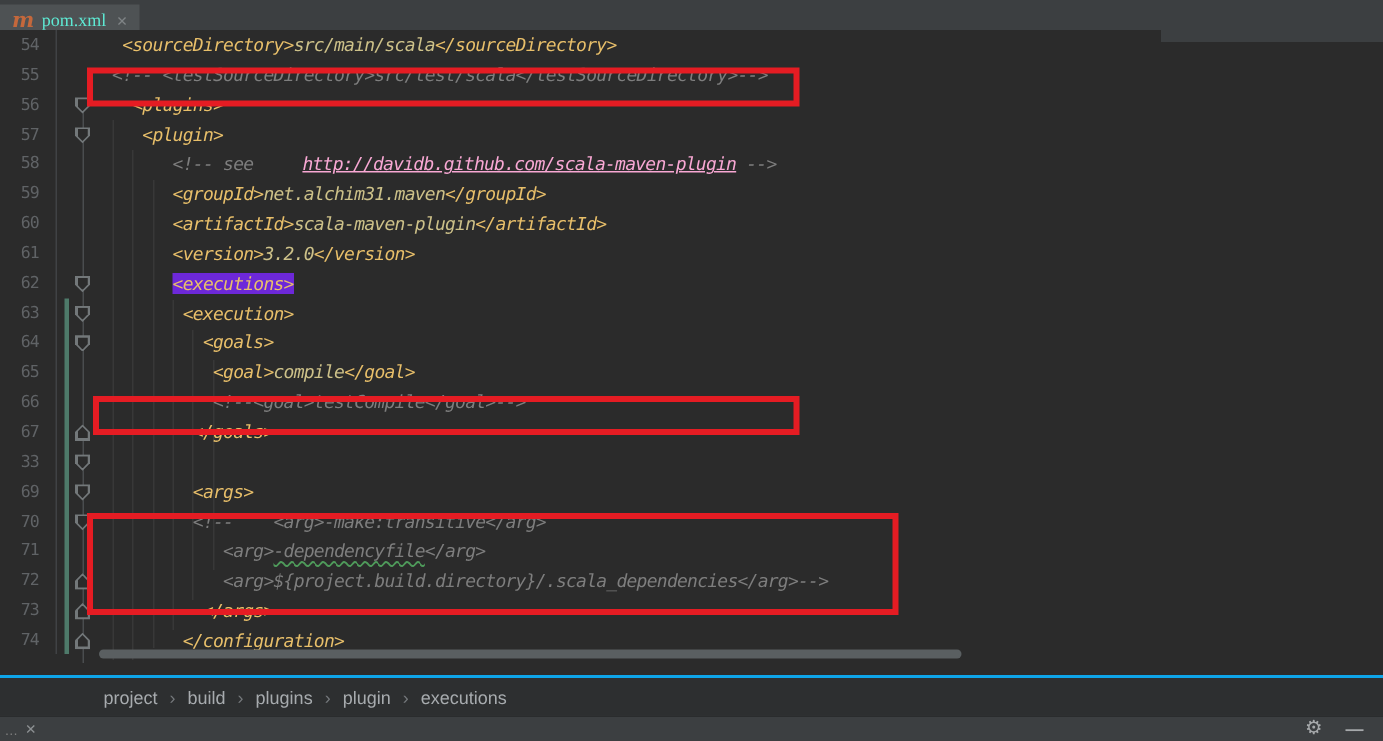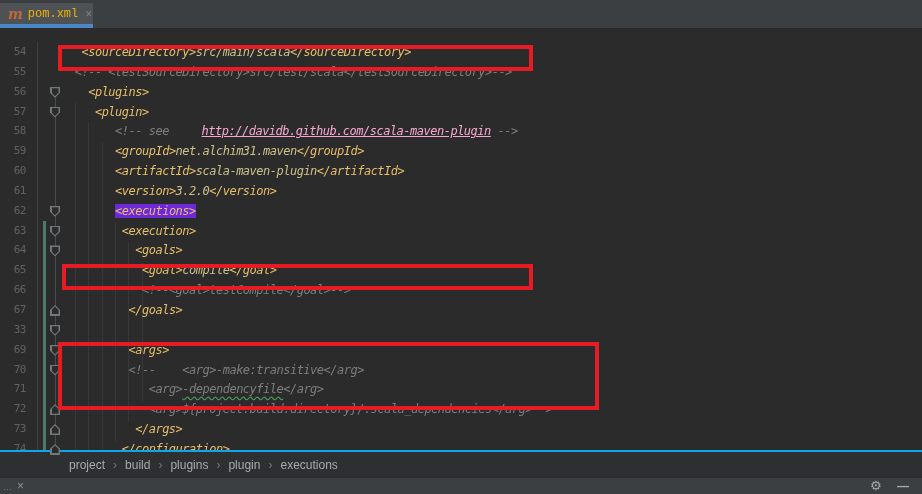--- a/index.html
+++ b/index.html
@@ -5,24 +5,24 @@
   html,body{margin:0;padding:0;background:#2b2b2b;}
   #app{position:relative;width:922px;height:494px;overflow:hidden;background:#2b2b2b;
        font-family:"DejaVu Sans Mono",monospace;}
   
   .tabbar{position:absolute;left:0;top:0;width:922px;height:28px;background:#3c3f41;}
   .tab{position:absolute;left:0;top:3px;height:21px;width:93px;background:#4e5254;
        display:flex;align-items:center;padding:0 0 0 8px;box-sizing:border-box;}
   .tab-underline{position:absolute;left:0;top:24px;width:93px;height:4px;background:#4a88c7;}
   .maven-icon{font-family:"DejaVu Serif",serif;font-style:italic;font-weight:bold;
        color:#c4683c;font-size:14px;line-height:14px;margin-right:5px;}
-  .tab-title{font-family:Liberation Mono, monospace;font-size:12px;color:#eab308;}
+  .tab-title{font-family:Liberation Serif, serif;font-size:12px;color:#5eead4;}
   .tab-close{font-family:"Liberation Sans",sans-serif;font-size:12px;color:#7f8486;margin-left:7px;}
   
-  .editor{position:absolute;left:0;top:42px;width:774px;height:422px;background:#2b2b2b;overflow:hidden;}
+  .editor{position:absolute;left:0;top:20px;width:774px;height:422px;background:#2b2b2b;overflow:hidden;}
   .code-row{position:relative;height:19.857px;}
   .lnum{position:absolute;left:0;top:3px;width:26px;text-align:right;
         font-size:11px;color:#606366;letter-spacing:-0.5px;}
   .code{position:absolute;left:68px;top:3px;white-space:pre;font-size:12px;
         letter-spacing:-0.5px;color:#a9b7c6;font-style:italic;}
   .s-tag{color:#e8bf6a;}
   .s-val{color:#cdc189;}
   .s-com{color:#7e7e7e;}
   .s-link{color:#f9a8d4;text-decoration:underline;padding-left:26px;}
   .s-hl{color:#e8bf6a;background:#6d28d9;}

